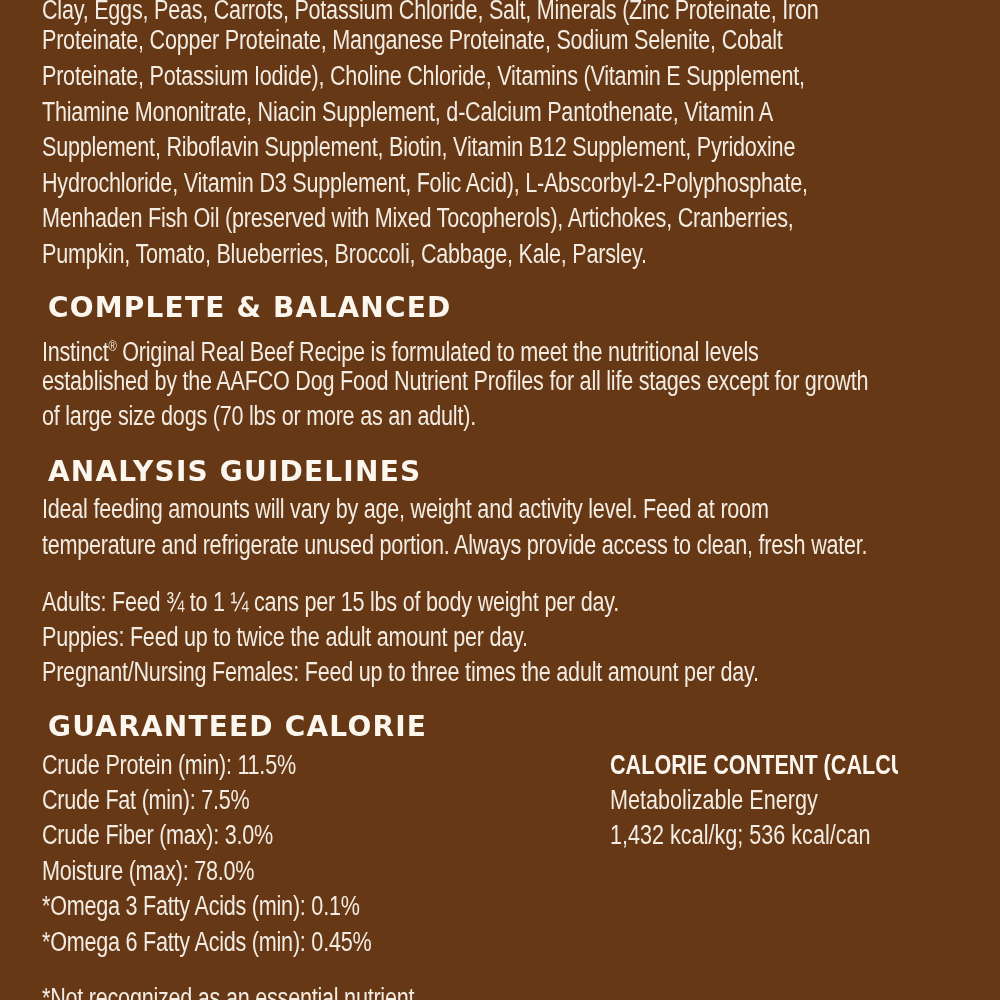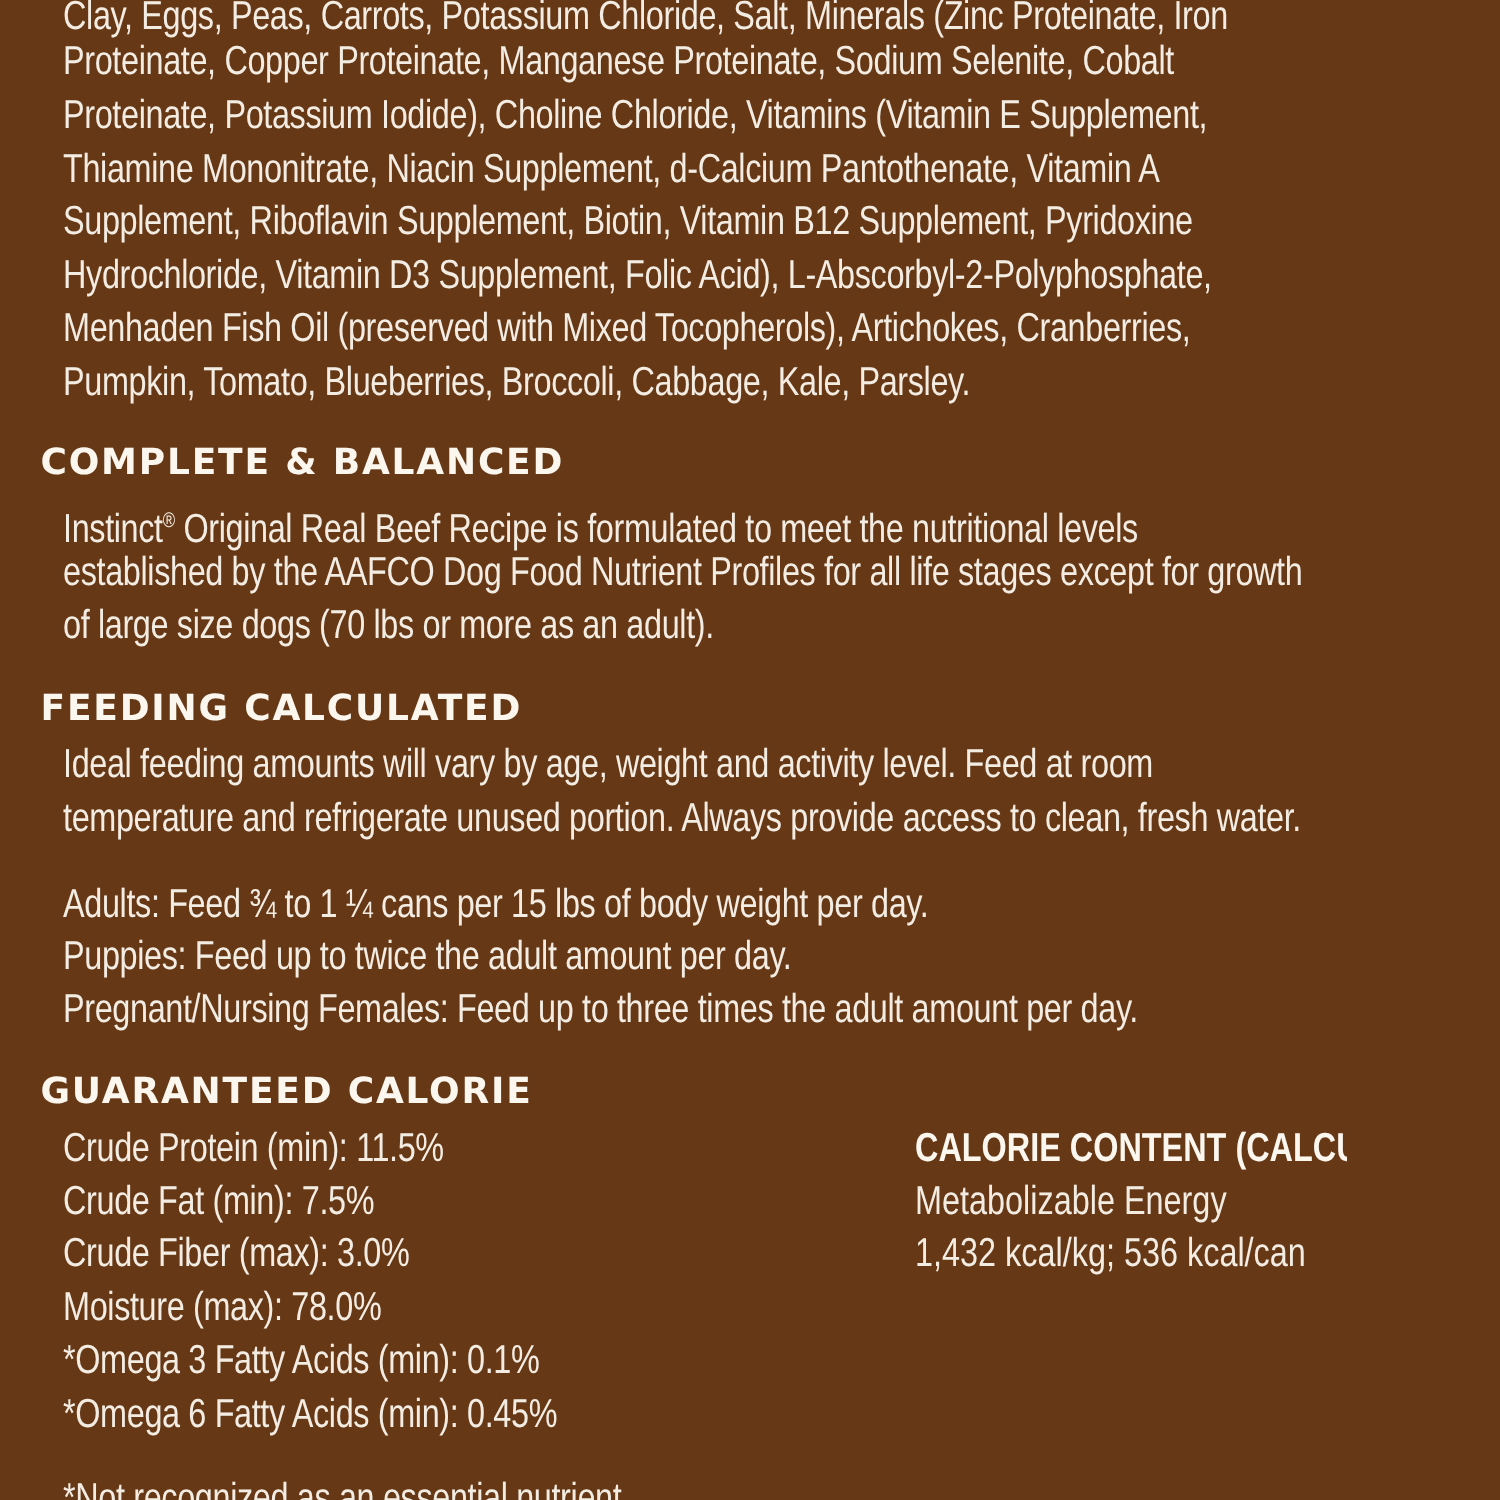--- a/index.html
+++ b/index.html
@@ -26,25 +26,25 @@
       font-family: "Liberation Sans", sans-serif;
       font-size: 27px;
       line-height: 36px;
       color: #f3ece2;
       transform: scaleX(0.80);
       transform-origin: left center;
       letter-spacing: -0.3px;
     }
     .heading {
       position: absolute;
-      left: 27px;
+      left: 48px;
       white-space: nowrap;
       font-family: "DejaVu Sans", sans-serif;
       font-weight: bold;
-      font-size: 24px;
+      font-size: 28px;
       line-height: 34px;
       letter-spacing: 1.2px;
       color: #fbf6ee;
     }
     .cal-heading {
       position: absolute;
       left: 610px;
       white-space: nowrap;
       font-family: "Liberation Sans", sans-serif;
       font-weight: bold;
@@ -84,21 +84,21 @@
   </div>
 
   <div>
     <div class="heading" style="top:291px;">COMPLETE &amp; BALANCED</div>
     <div class="line" style="top:328px;"><span>Instinct</span><sup>®</sup><span> Original Real Beef Recipe is formulated to meet the nutritional levels</span></div>
     <div class="line" style="top:363px;">established by the AAFCO Dog Food Nutrient Profiles for all life stages except for growth</div>
     <div class="line" style="top:398px;">of large size dogs (70 lbs or more as an adult).</div>
   </div>
 
   <div>
-    <div class="heading" style="top:455px;">FEEDING CALCULATED</div>
+    <div class="heading" style="top:455px;">ANALYSIS GUIDELINES</div>
     <div class="line" style="top:491px;">Ideal feeding amounts will vary by age, weight and activity level. Feed at room</div>
     <div class="line" style="top:527px;">temperature and refrigerate unused portion. Always provide access to clean, fresh water.</div>
     <div class="line" style="top:584px;">Adults: Feed ¾ to 1 ¼ cans per 15 lbs of body weight per day.</div>
     <div class="line" style="top:619px;">Puppies: Feed up to twice the adult amount per day.</div>
     <div class="line" style="top:654px;">Pregnant/Nursing Females: Feed up to three times the adult amount per day.</div>
   </div>
 
   <div>
     <div class="heading" style="top:710px;">GUARANTEED CALORIE</div>
     <div class="line" style="top:747px;">Crude Protein (min): 11.5%</div>

